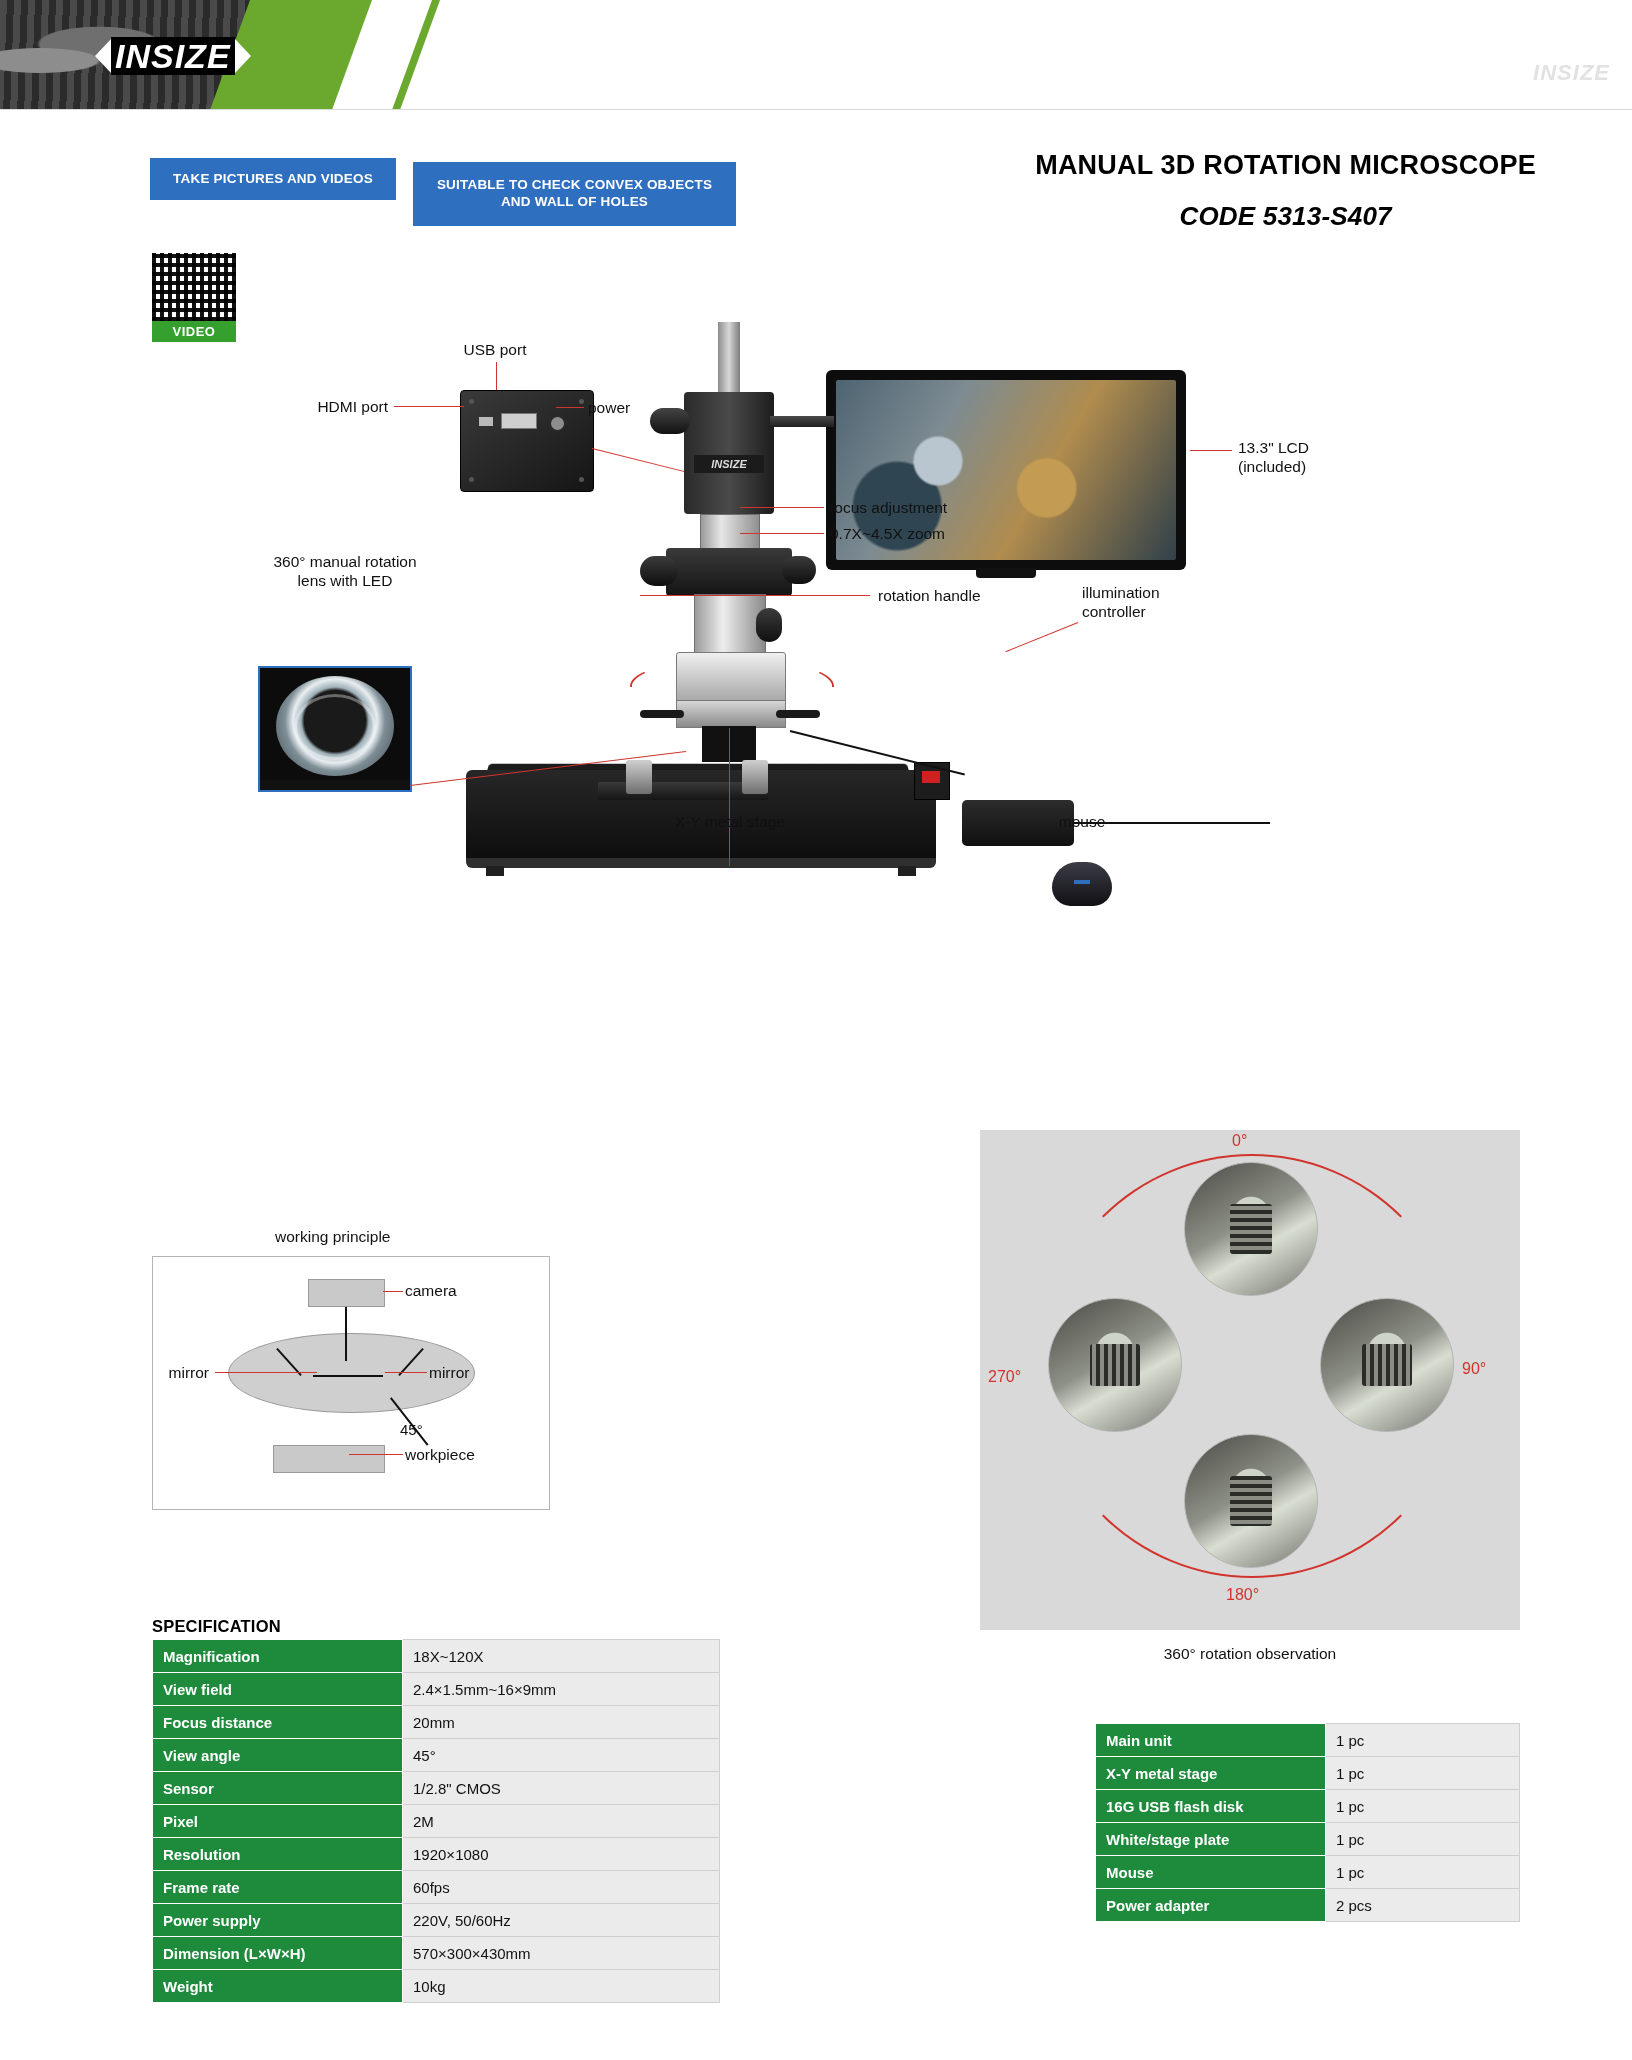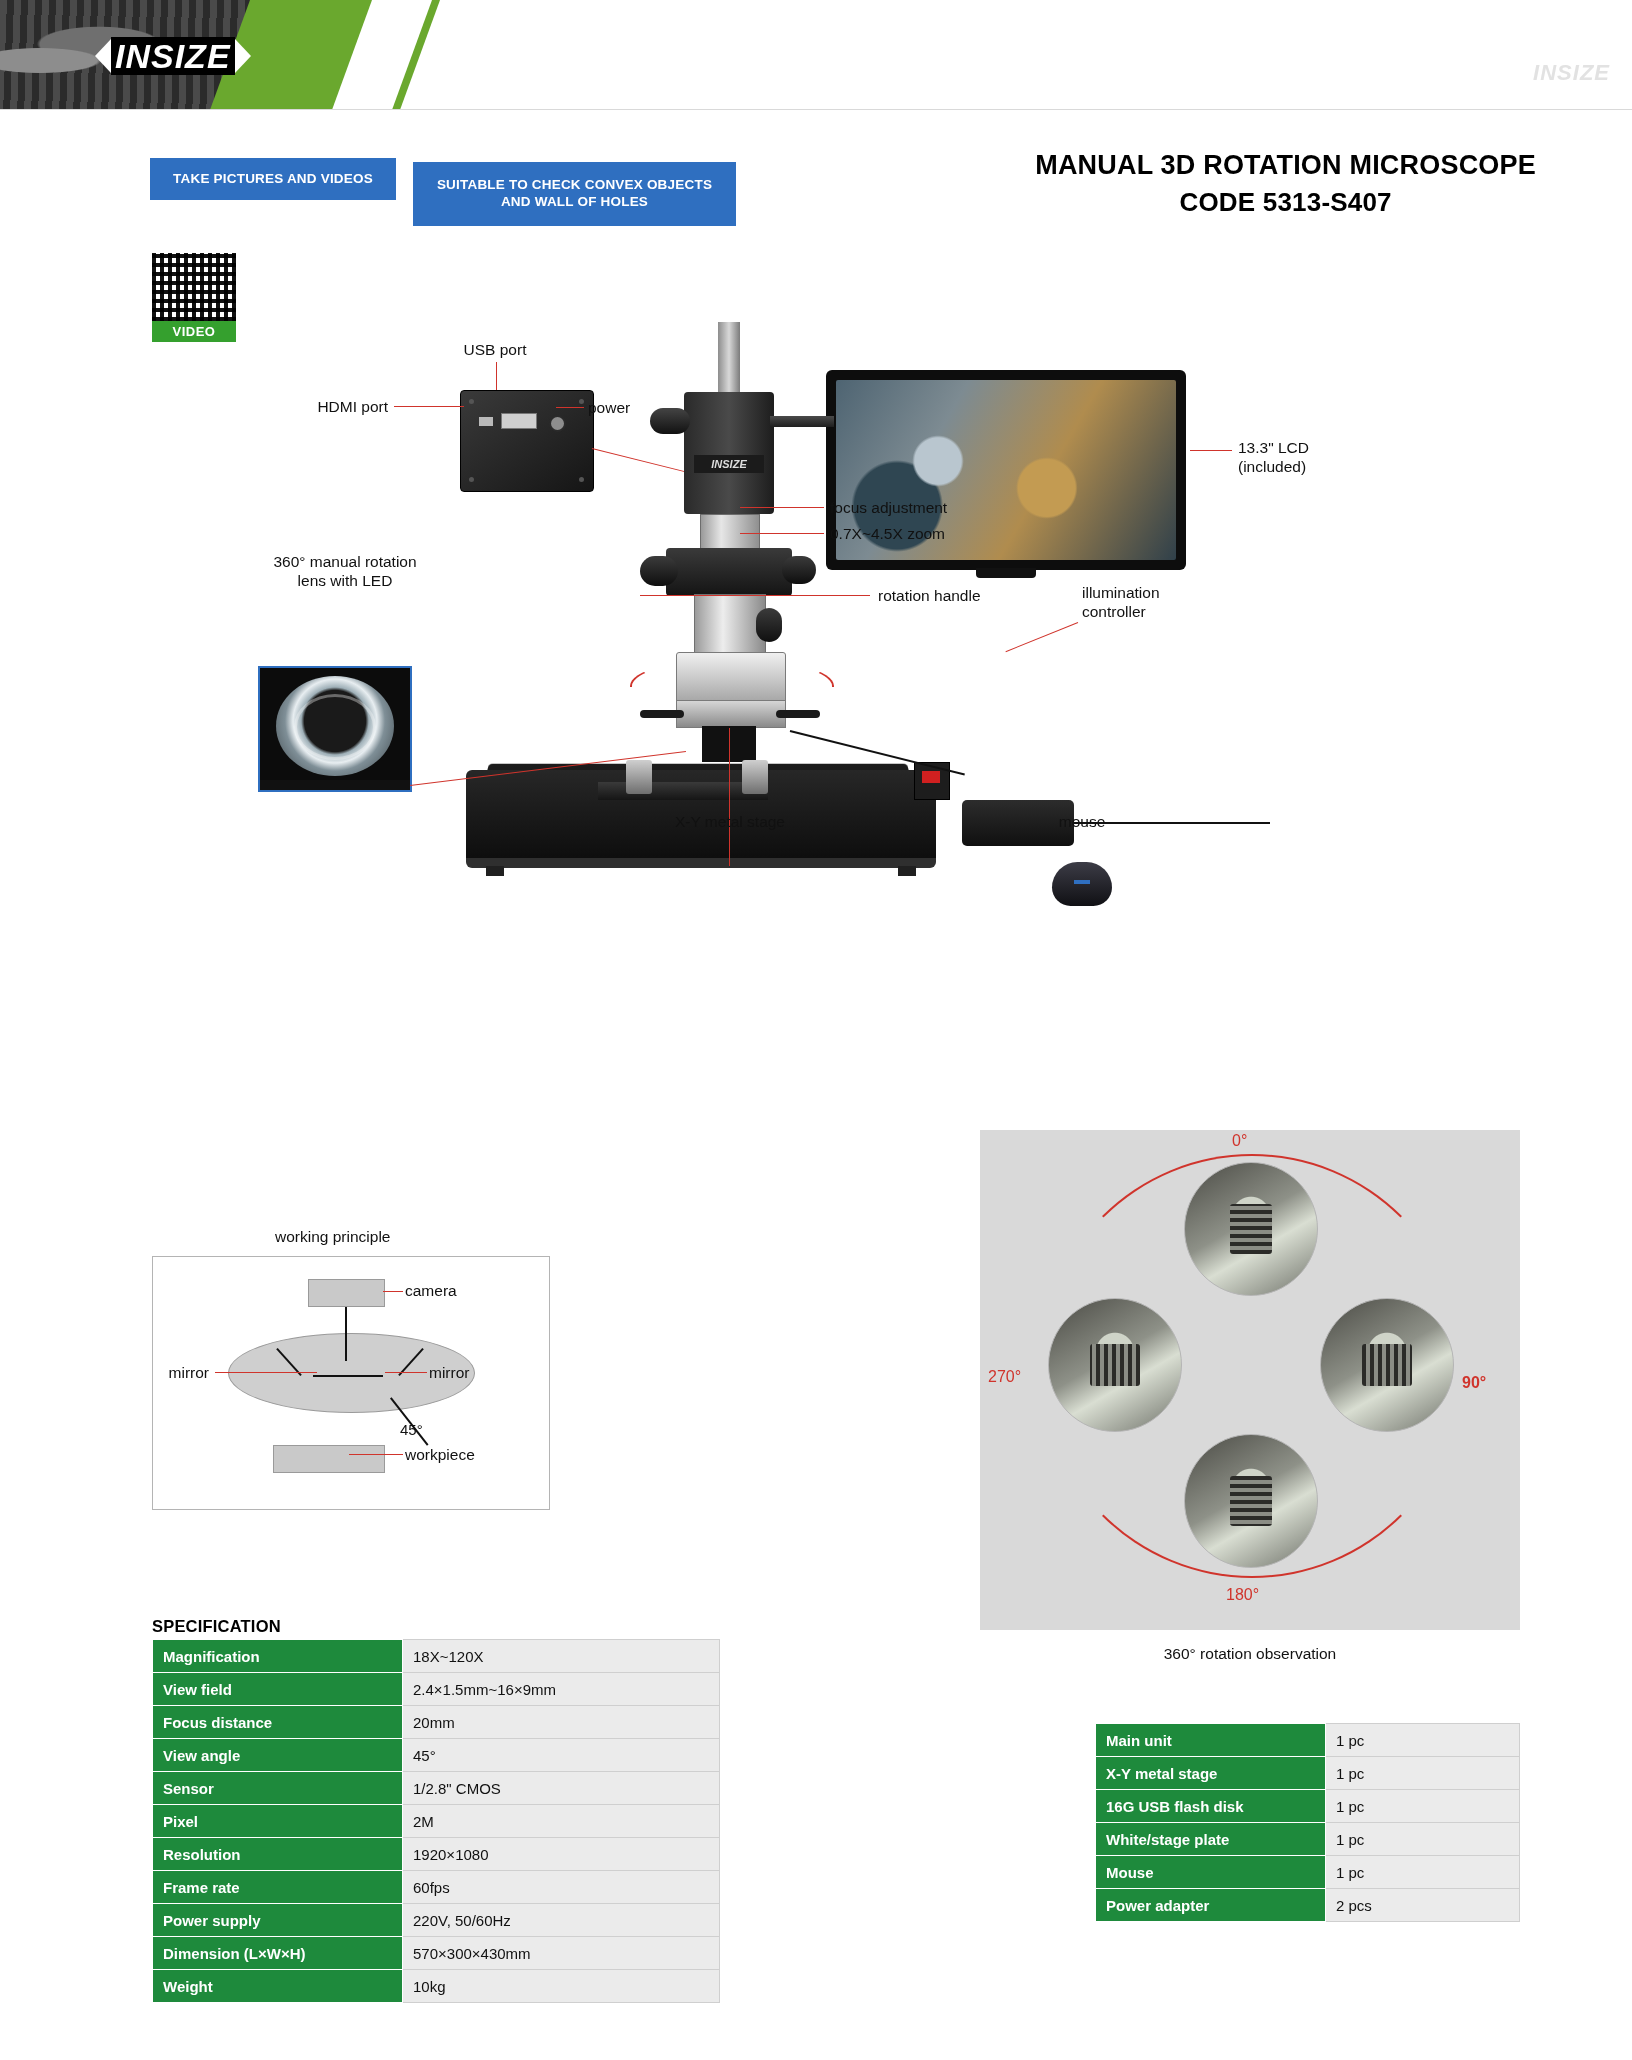--- a/index.html
+++ b/index.html
@@ -65,21 +65,21 @@
     font-size:13.5px; font-weight:bold; letter-spacing:.2px;
     display:flex; align-items:center; justify-content:center; text-align:center;
     line-height:1.25;
   }
   #tag0 { left:150px; top:158px; width:246px; height:42px; }
   #tag1 { left:413px; top:162px; width:323px; height:64px; }
 
   
   .title-block { position:absolute; right:96px; top:150px; text-align:center; }
   .title-1 { font-size:27px; font-weight:bold; color:#000; letter-spacing:.2px; }
-  .title-2 { font-size:26px; font-weight:bold; color:#000; margin-top:6px; letter-spacing:.2px; }
+  .title-2 { font-size:26px; font-weight:bold; color:#000; margin-top:20px; letter-spacing:.2px;font-style:italic; }
 
   
   .qr-wrap { position:absolute; left:152px; top:253px; width:84px; }
   .qr {
     width:84px; height:68px;
     background-color:#ffffff;
     background-image:
       repeating-linear-gradient(90deg,#111 0 4px,#fff 4px 8px),
       repeating-linear-gradient(0deg,#111 0 4px,#fff 4px 9px);
     background-blend-mode:multiply;
@@ -416,21 +416,21 @@
       <div class="rp-gear" style="transform:translate(-50%,-50%) rotate(180deg)"></div>
     </div>
   <div class="rp-circle" style="left:68px; top:168px;">
       <div class="rp-gear" style="transform:translate(-50%,-50%) rotate(270deg)"></div>
     </div>
 
   <div class="rp-arc" style="left:60px; top:24px; width:420px; height:420px; border-color:#d0342c transparent transparent transparent;"></div>
   <div class="rp-arc" style="left:60px; top:24px; width:420px; height:420px; border-color:transparent transparent #d0342c transparent;"></div>
 
   <div class="rp-deg" style="left:252px; top:2px;">0°</div>
-  <div class="rp-deg" style="left:482px; top:244px;font-weight:bold;">90°</div>
+  <div class="rp-deg" style="left:482px; top:230px;">90°</div>
   <div class="rp-deg" style="left:246px; top:456px;">180°</div>
   <div class="rp-deg" style="left:8px; top:238px;">270°</div>
 </div>
 <div class="rp-caption">360° rotation observation</div>
 
 <div class="spec-title">SPECIFICATION</div>
 <table class="spec-table">
   <tbody id="spec-body">
       <tr>
         <td class="k">Magnification</td>

